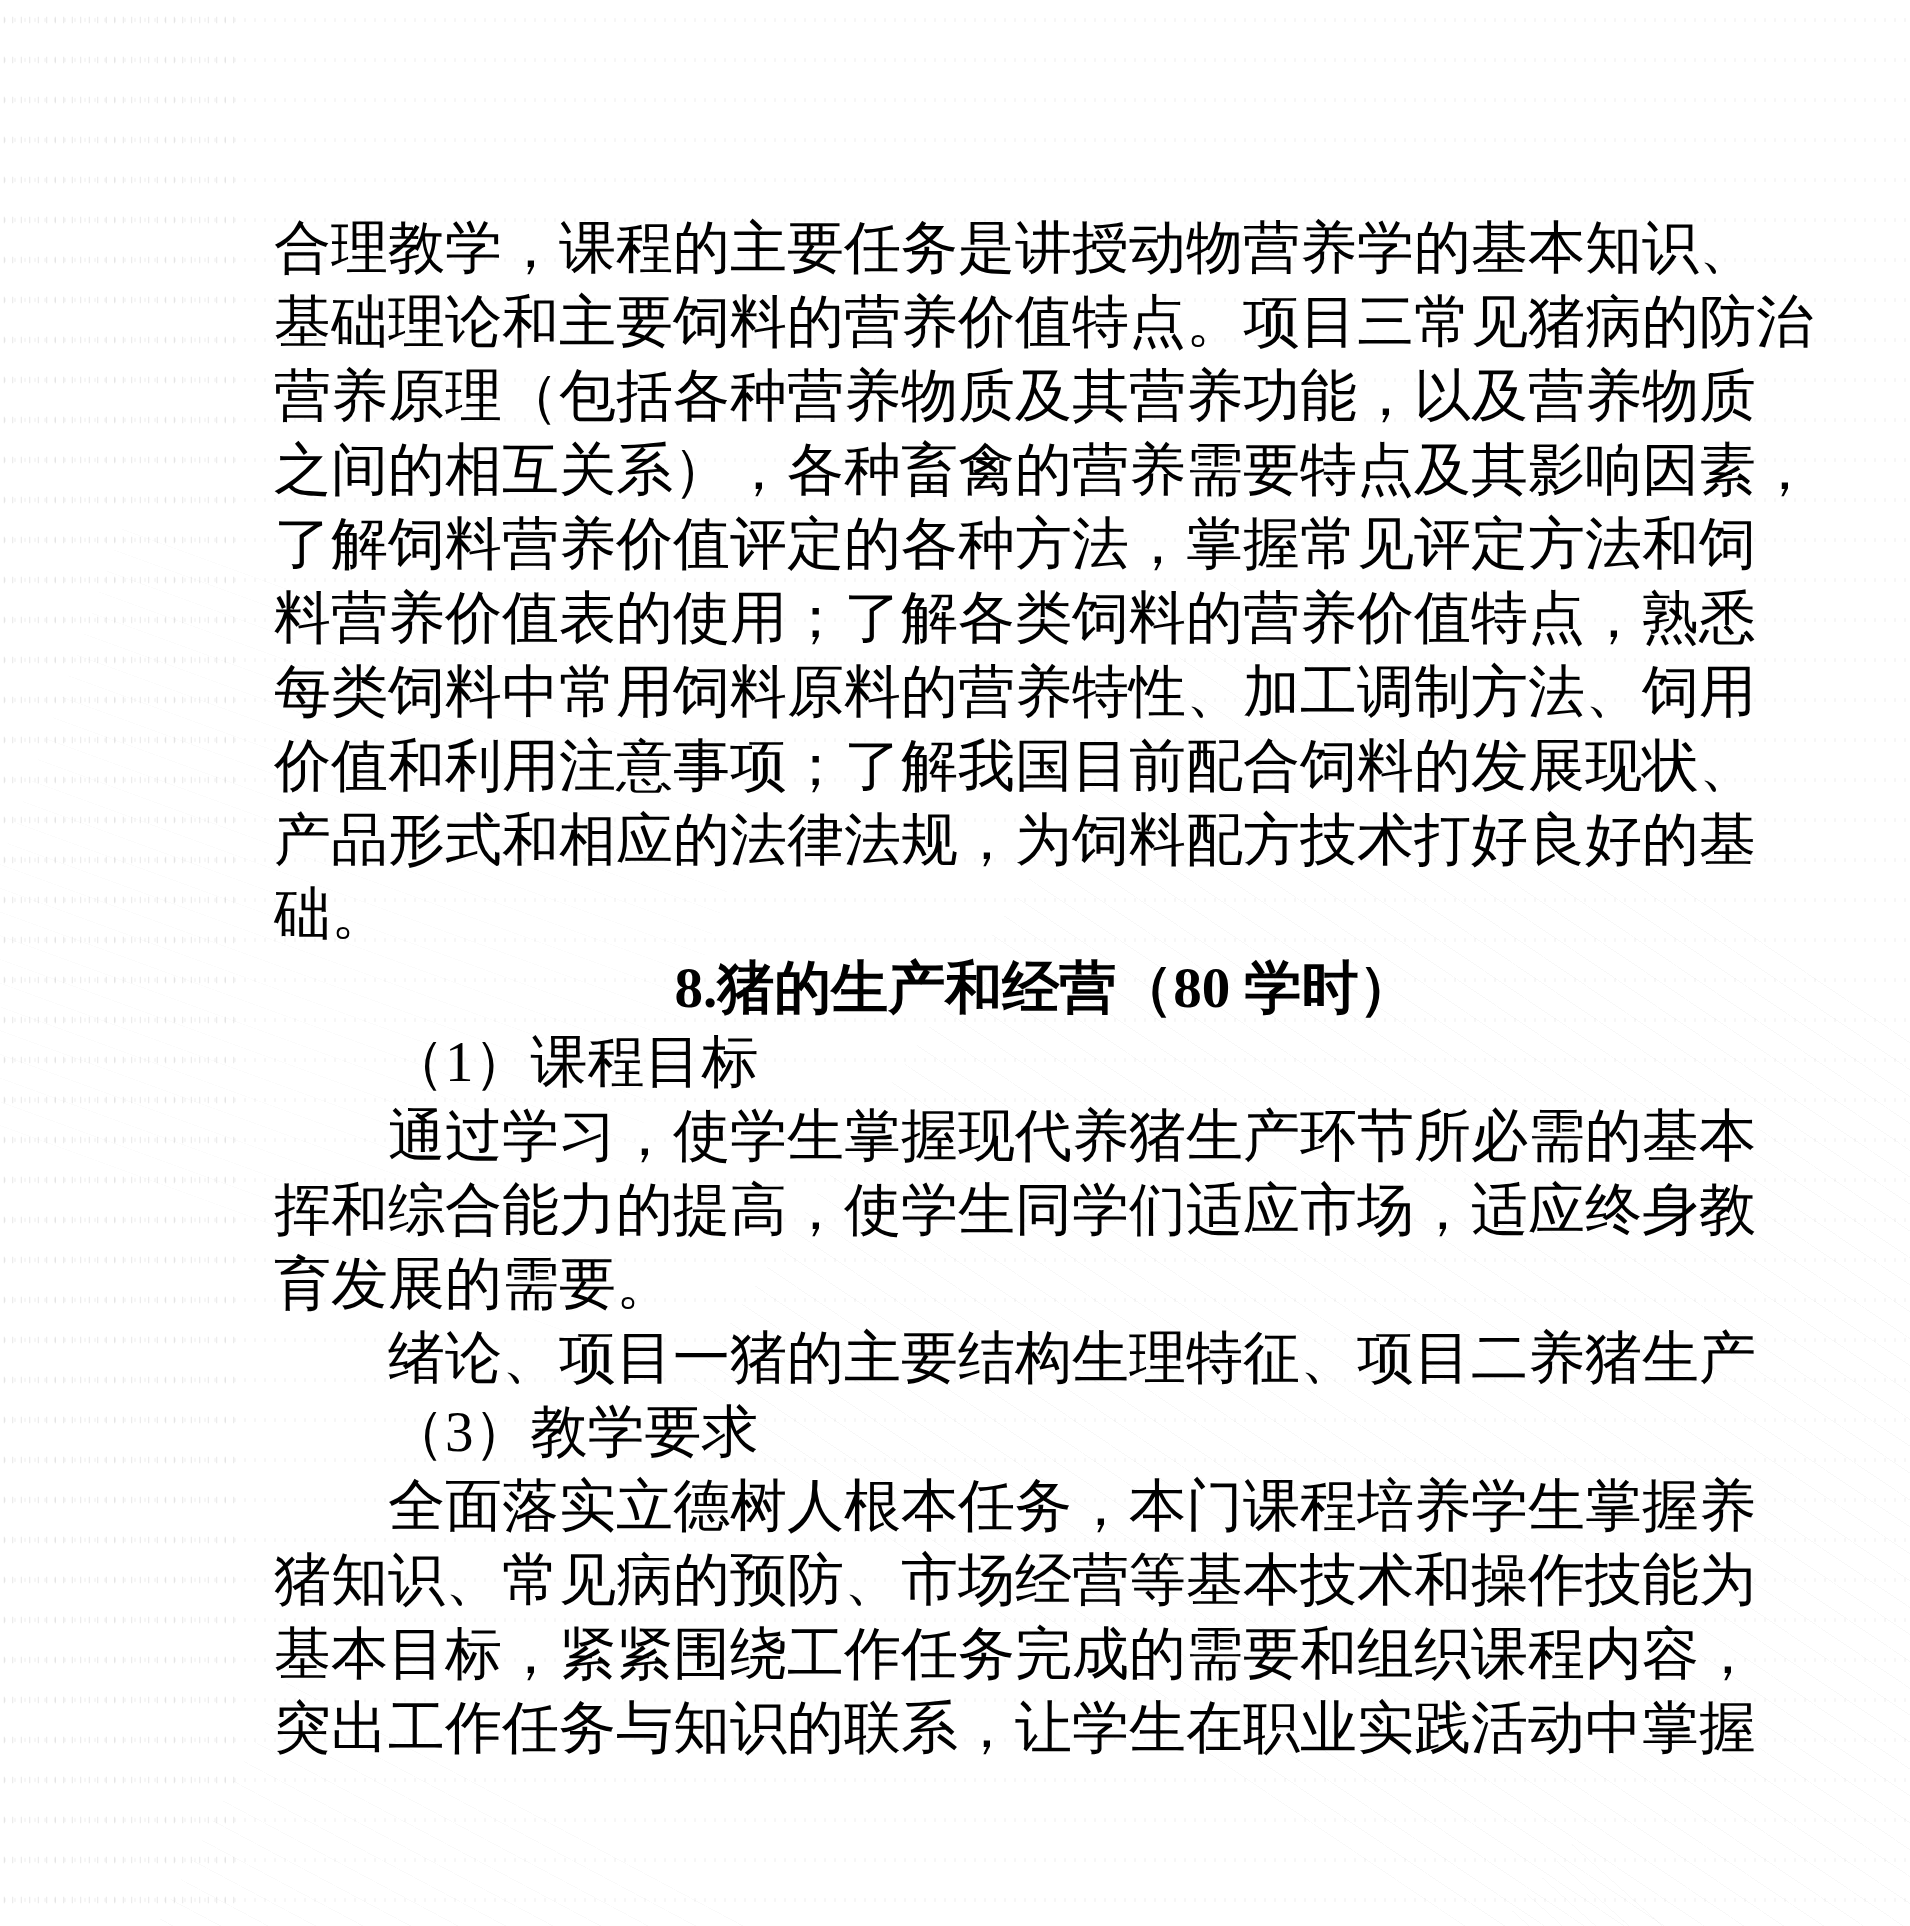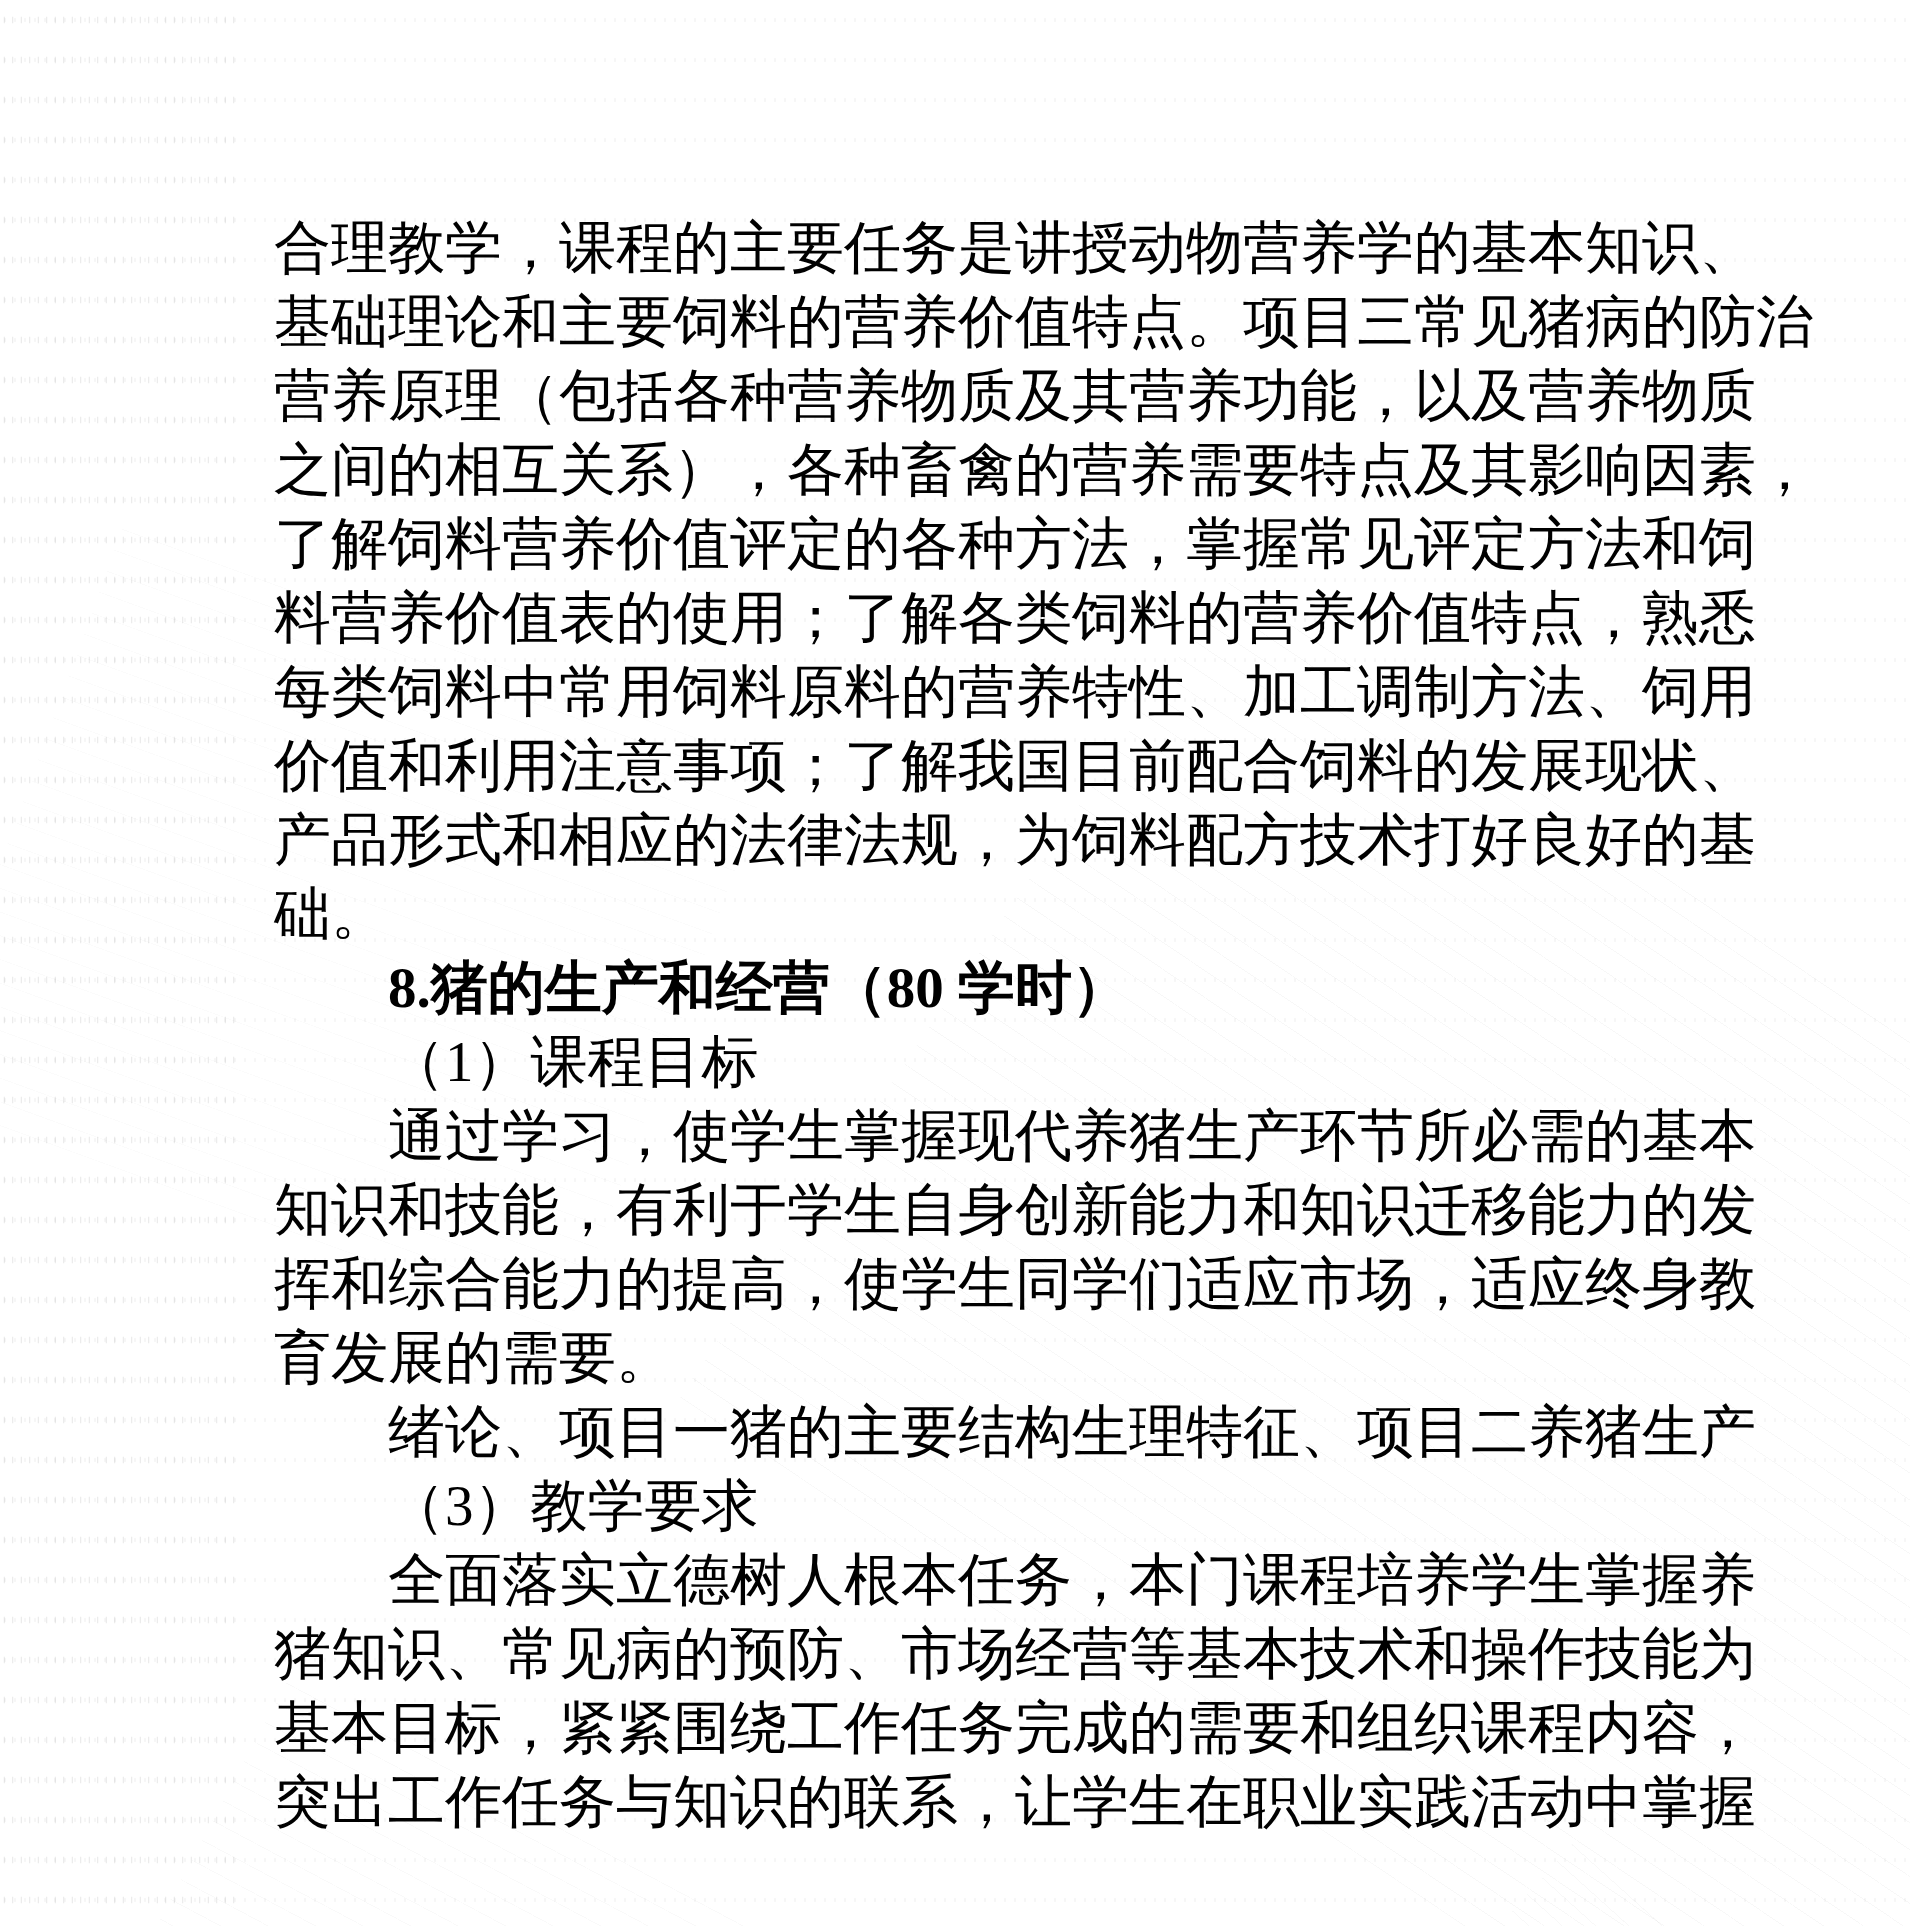--- a/index.html
+++ b/index.html
@@ -65,20 +65,21 @@
   }
   .line {
     height: 74px;
     white-space: nowrap;
   }
   .indent2 {
     text-indent: 114px;
   }
   .heading {
     font-weight: bold;
+    text-align: center;
   }
 </style>
 </head>
 <body>
 
 <div class="page">
   <div class="noise-rows"></div>
   <div class="noise-rows-left"></div>
   <div class="streak streak-a"></div>
   <div class="streak streak-b"></div>
@@ -92,21 +93,20 @@
       <div class="line">之间的相互关系），各种畜禽的营养需要特点及其影响因素，</div>
       <div class="line">了解饲料营养价值评定的各种方法，掌握常见评定方法和饲</div>
       <div class="line">料营养价值表的使用；了解各类饲料的营养价值特点，熟悉</div>
       <div class="line">每类饲料中常用饲料原料的营养特性、加工调制方法、饲用</div>
       <div class="line">价值和利用注意事项；了解我国目前配合饲料的发展现状、</div>
       <div class="line">产品形式和相应的法律法规，为饲料配方技术打好良好的基</div>
       <div class="line">础。</div>
       <div class="line indent2 heading">8.猪的生产和经营（80 学时）</div>
       <div class="line indent2">（1）课程目标</div>
       <div class="line indent2">通过学习，使学生掌握现代养猪生产环节所必需的基本</div>
-      <div class="line">知识和技能，有利于学生自身创新能力和知识迁移能力的发</div>
       <div class="line">挥和综合能力的提高，使学生同学们适应市场，适应终身教</div>
       <div class="line">育发展的需要。</div>
       <div class="line indent2">绪论、项目一猪的主要结构生理特征、项目二养猪生产</div>
       <div class="line indent2">（3）教学要求</div>
       <div class="line indent2">全面落实立德树人根本任务，本门课程培养学生掌握养</div>
       <div class="line">猪知识、常见病的预防、市场经营等基本技术和操作技能为</div>
       <div class="line">基本目标，紧紧围绕工作任务完成的需要和组织课程内容，</div>
       <div class="line">突出工作任务与知识的联系，让学生在职业实践活动中掌握</div>
     </div>
 </div>

